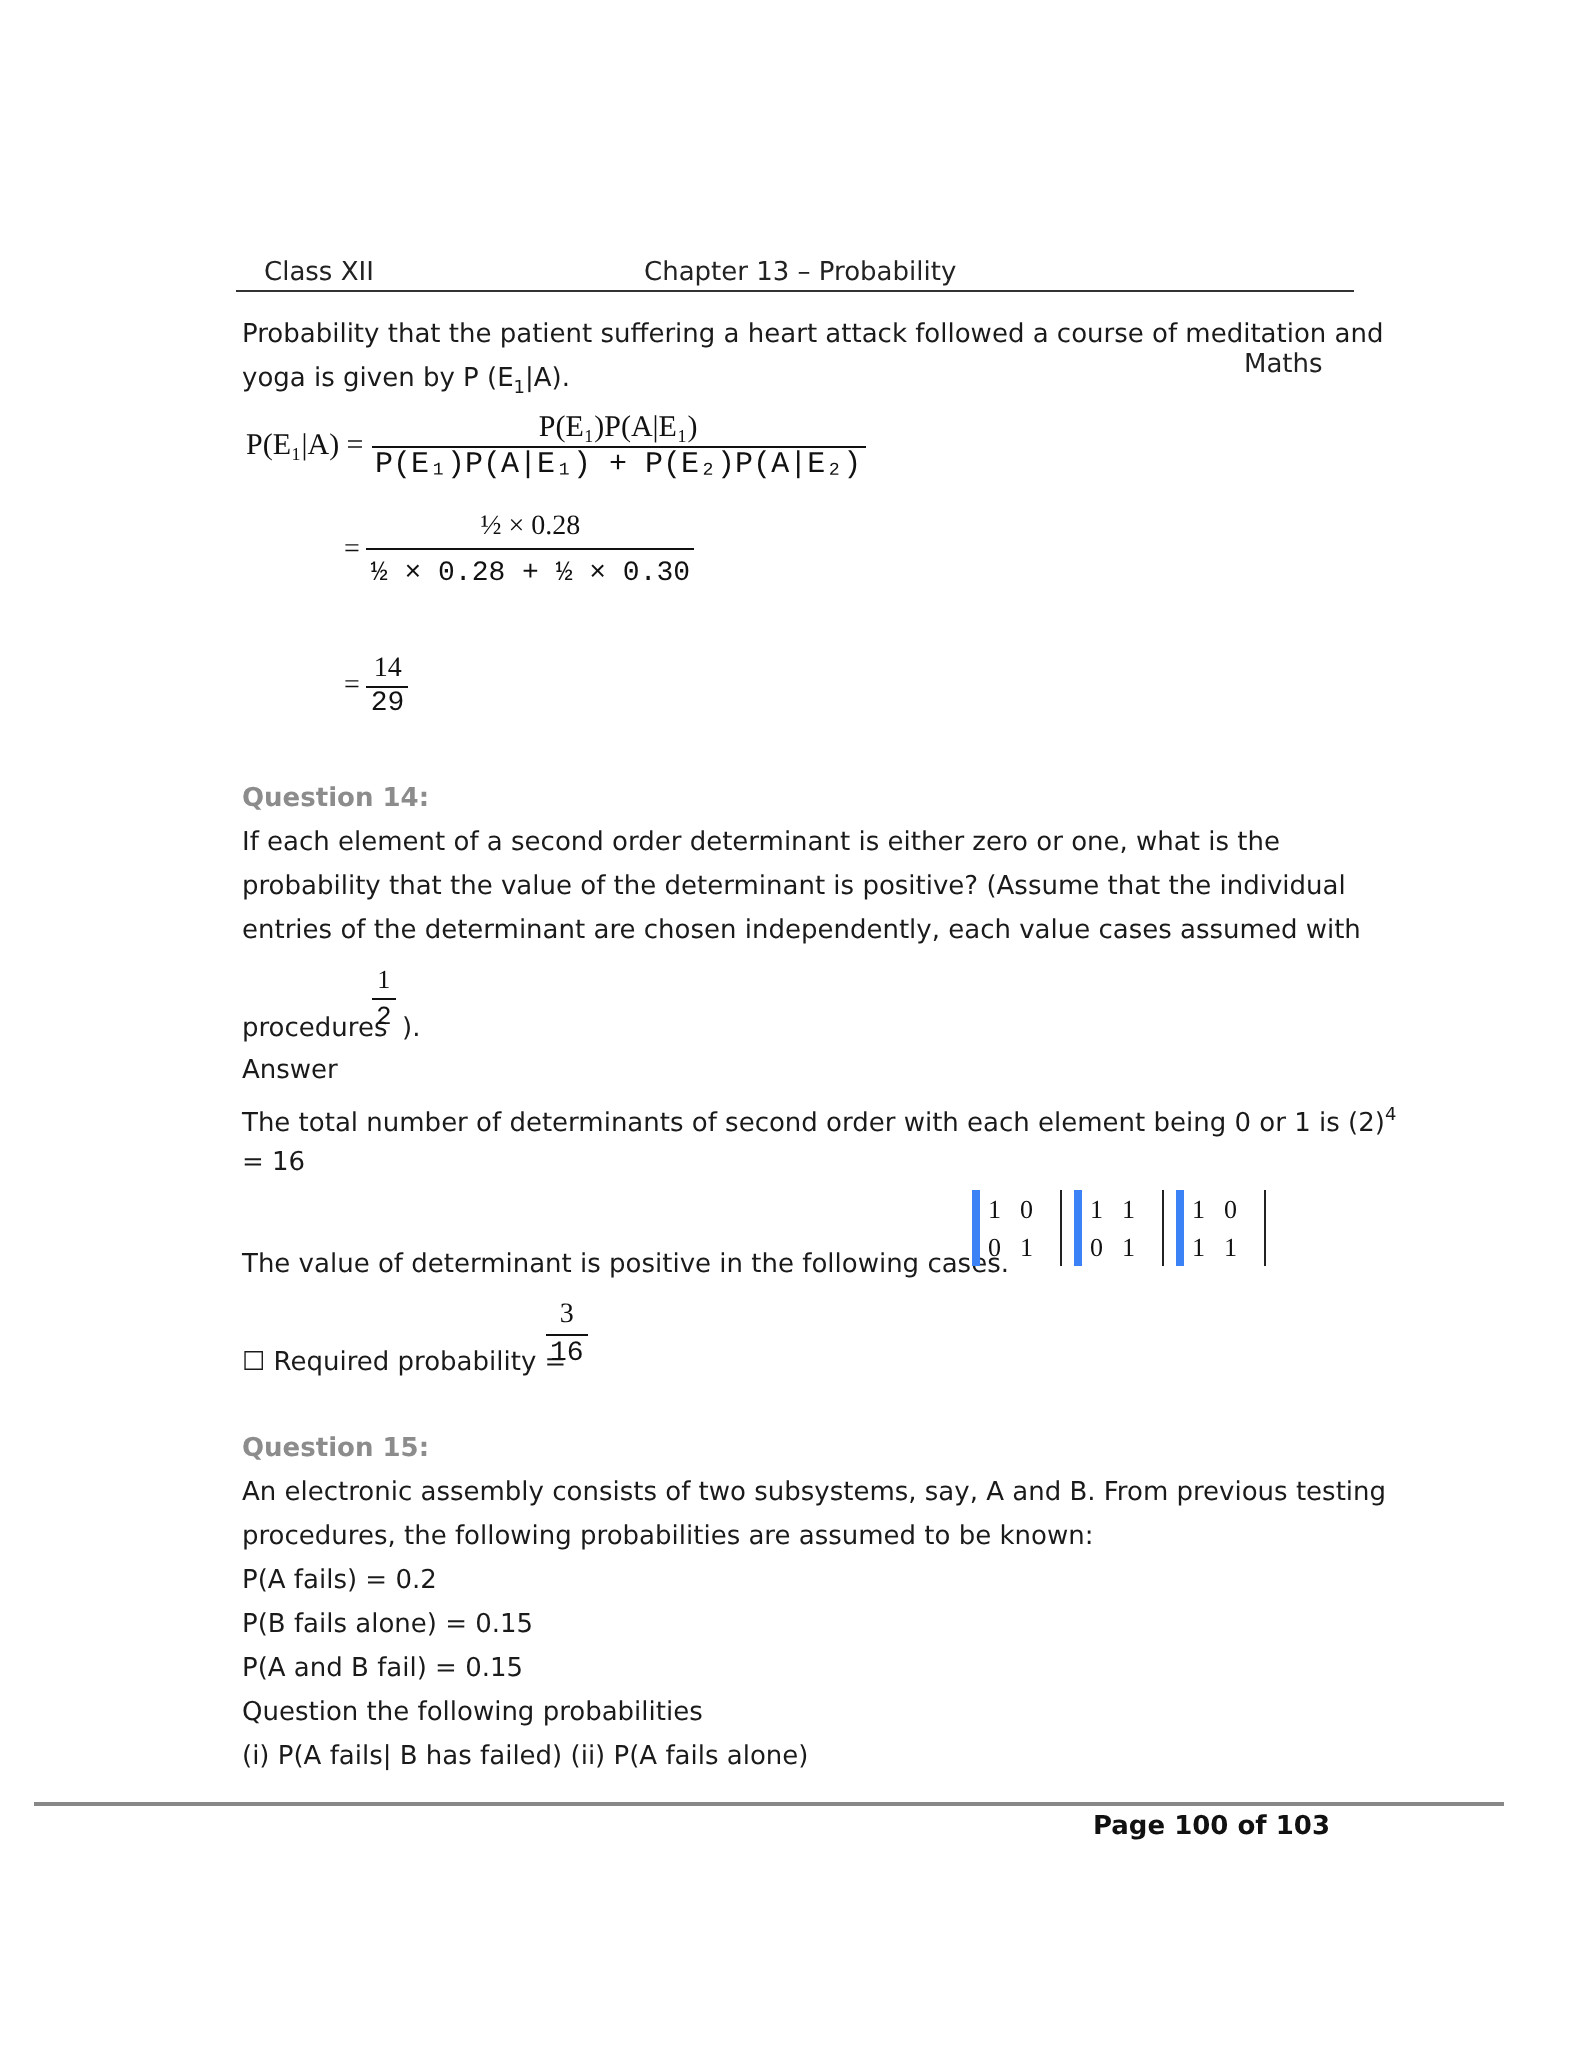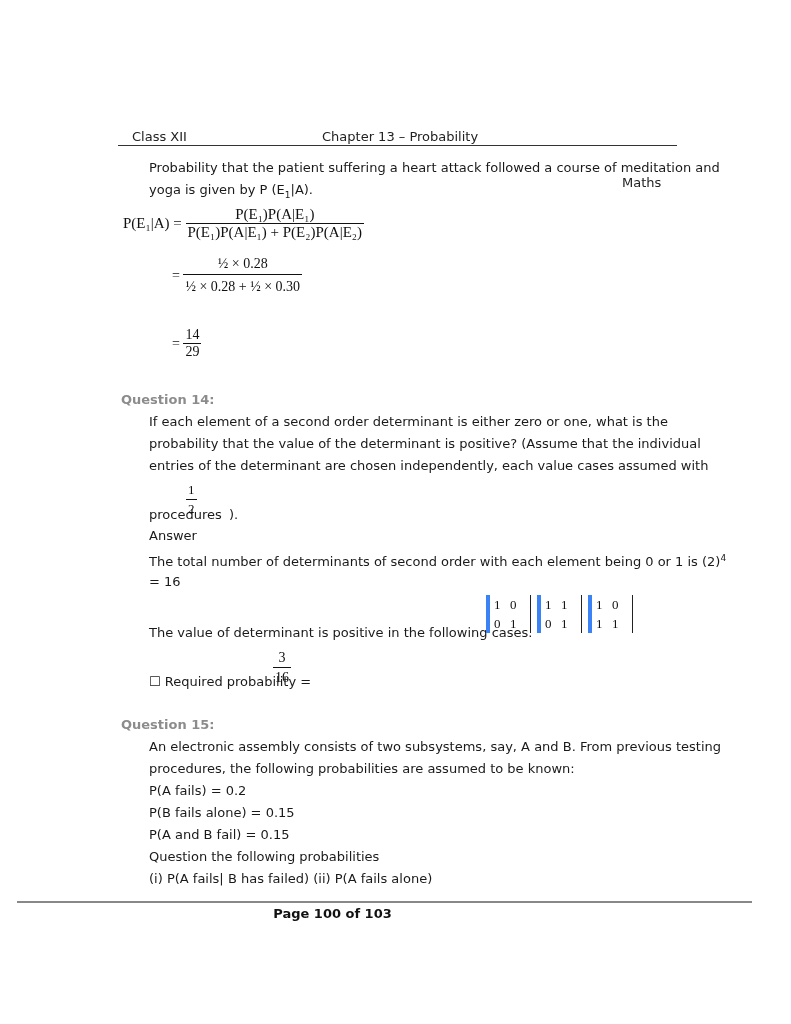--- a/index.html
+++ b/index.html
@@ -1,31 +1,31 @@
 <!DOCTYPE html>
 <html><head>
 <meta charset="utf-8">
 <style>
   html, body { margin:0; padding:0; background:#ffffff; }
   body { width:791px; height:1024px; position:relative; overflow:hidden;
          font-family:"DejaVu Sans","Liberation Sans",sans-serif; color:#1a1a1a; }
   .abs { position:absolute; }
   .hdr { top:129px; font-size:13px; color:#222; }
   .hdr-line { left:118px; top:145px; width:559px; height:1px; background:#333; }
-  .txt { font-size:13px; line-height:22px; white-space:nowrap;margin-left:28px; }
+  .txt { font-size:13px; line-height:22px; white-space:nowrap; }
   .q { font-size:13px; font-weight:bold; color:#8c8c8c; }
   .math { font-family:"Liberation Serif","DejaVu Serif",serif; color:#111; }
   .frac { display:inline-block; text-align:center; vertical-align:middle; }
   .frac .n { display:block; padding:0 2px; }
-  .frac .d { display:block; border-top:1px solid #111; padding:0 2px; }
+  .frac .d { display:block; border-top:1px solid #111; padding:0 2px;font-family:Liberation Mono, monospace; }
   .det { display:inline-block; border-left:4px solid #3b82f6; border-right:1px solid #222;
          padding:0 4px; margin-right:6px; line-height:19px; font-size:13px; }
   .det span { display:inline-block; width:16px; }
   .foot-line { left:17px; top:901px; width:735px; height:2px; background:#888; }
-  .foot { top:906px; left:0; width:665px; text-align:center; font-size:13px; font-weight:bold; color:#111; }
+  .foot { top:906px; left:0; width:665px; text-align:right; font-size:13px; font-weight:bold; color:#111; }
   sub, sup { font-size:9px; }
 </style>
 </head>
 <body>
 
 <div class="abs hdr" style="left:132px;">Class XII</div>
 <div class="abs hdr" style="left:322px;">Chapter 13 – Probability</div>
 <div class="abs hdr" style="left:622px;margin-top:46px;">Maths</div>
 <div class="abs hdr-line"></div>
 

